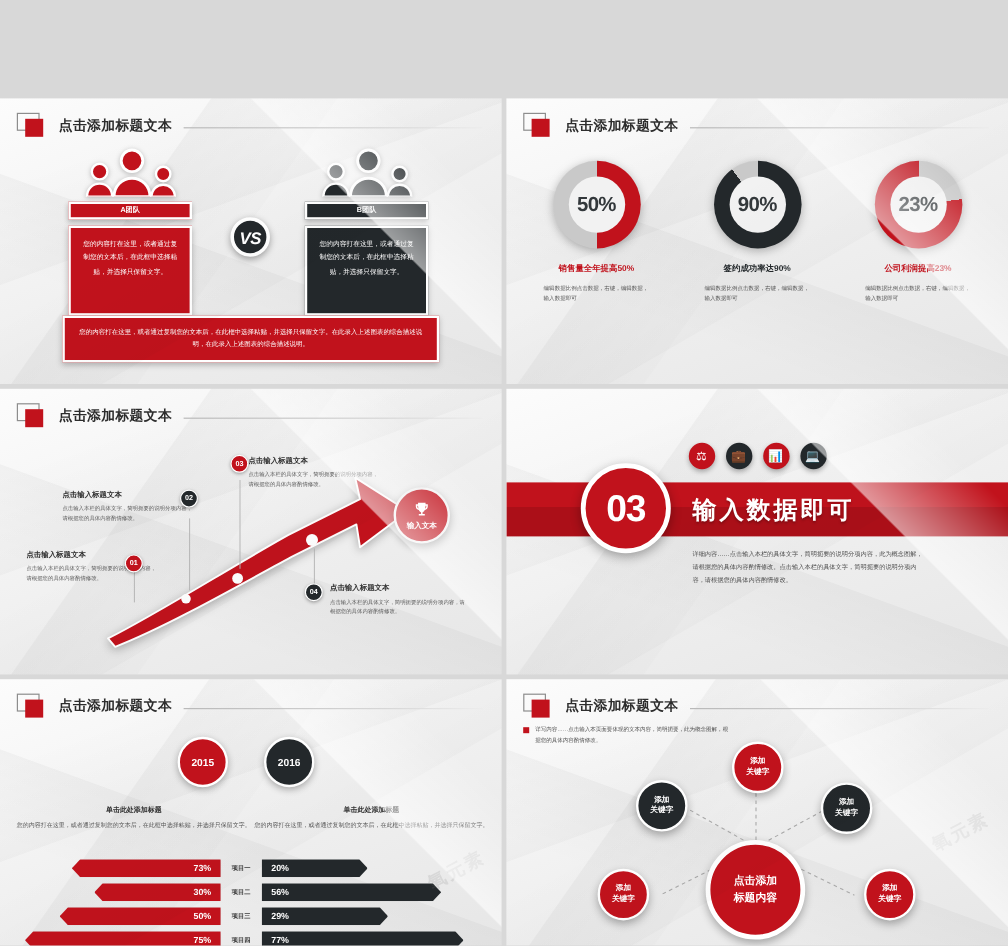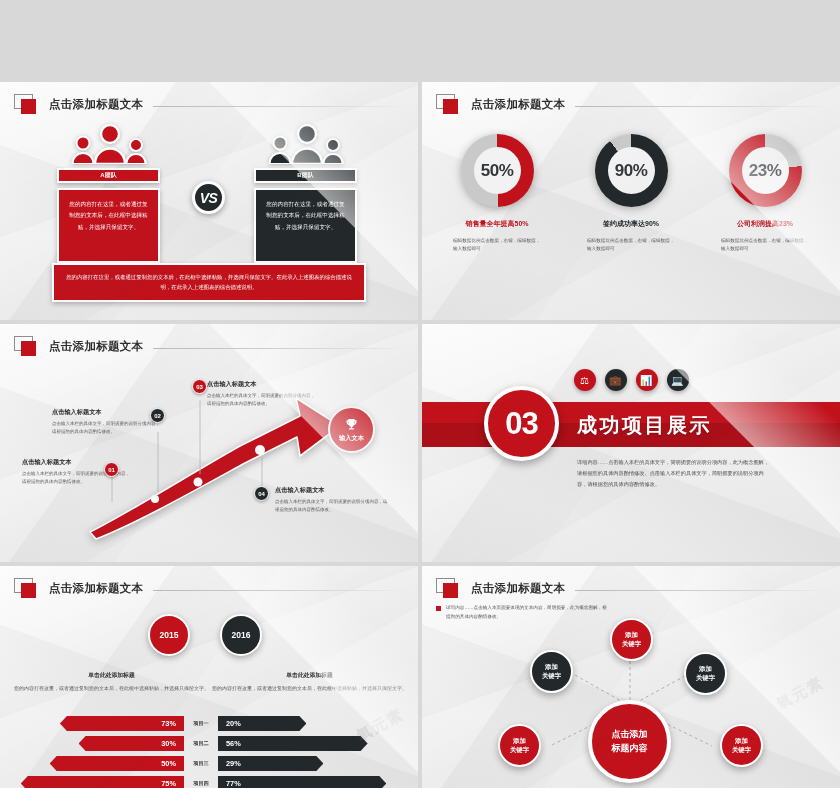--- a/index.html
+++ b/index.html
@@ -297,21 +297,21 @@
       <div class="si red">⚖</div>
       <div class="si">💼</div>
       <div class="si red">📊</div>
       <div class="si">💻</div>
     </div>
 
     <div class="bandwrap">
         <div class="band"></div>
       </div>
     <div class="bigcirc">03</div>
-    <div class="bigtitle">成功项目展示</div>
+    <div class="bigtitle">输入数据即可</div>
     <div class="secbody">详细内容……点击输入本栏的具体文字，简明扼要的说明分项内容，此为概念图解，请根据您的具体内容酌情修改。点击输入本栏的具体文字，简明扼要的说明分项内容，请根据您的具体内容酌情修改。</div>
   </div>
 
   <div class="slide">
     <div class="shead">
       <span class="mark">
         <span class="outline"></span>
           <span class="fill"></span>
       </span>
       <span class="ttl">点击添加标题文本</span>

